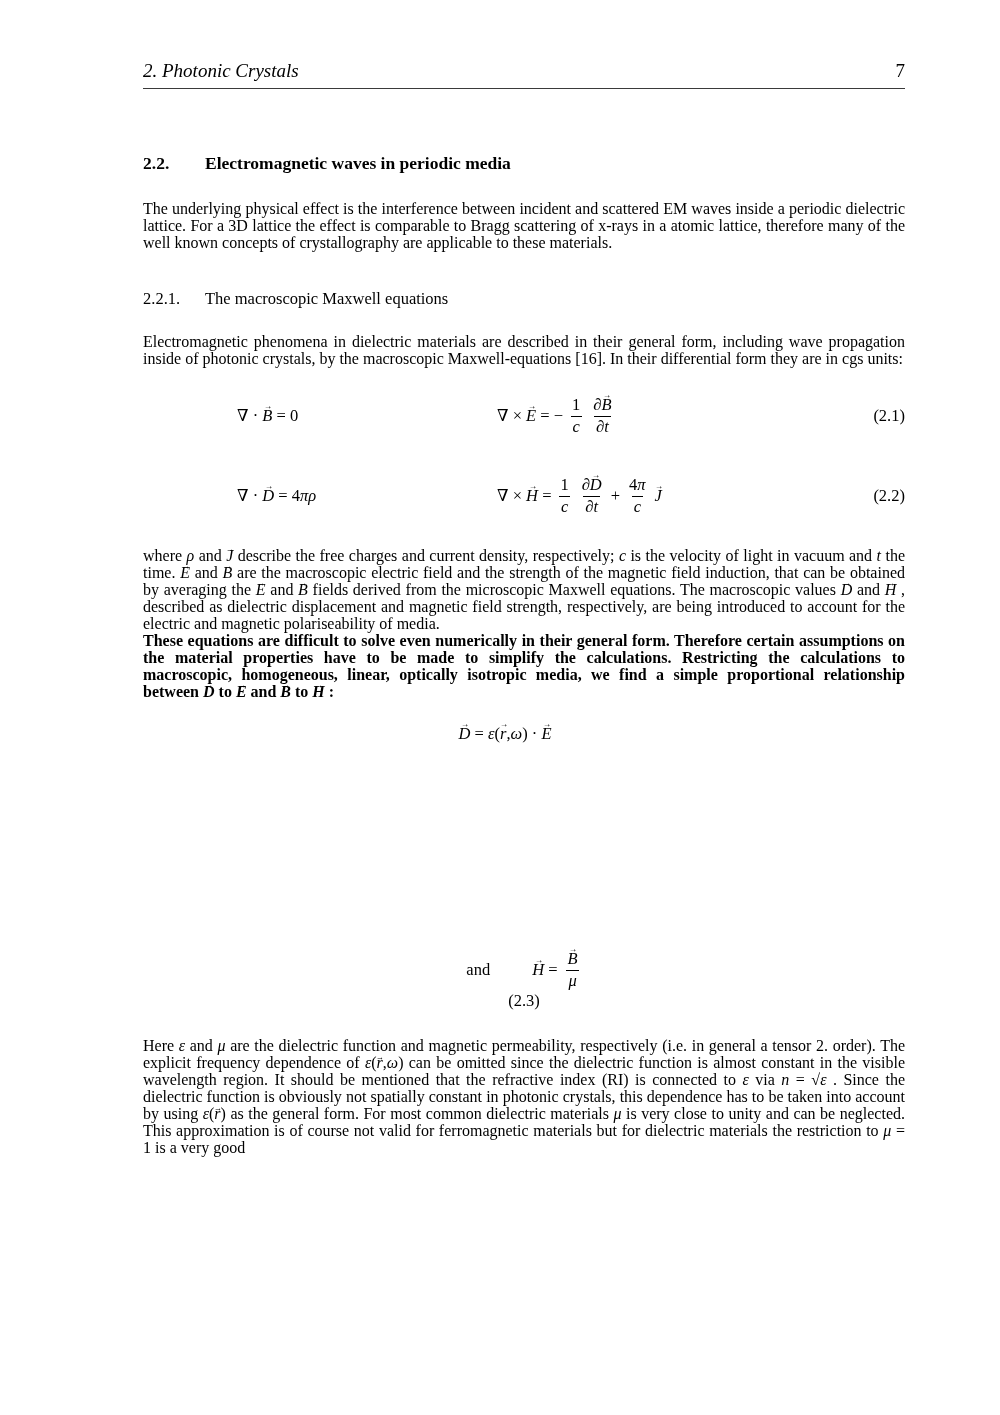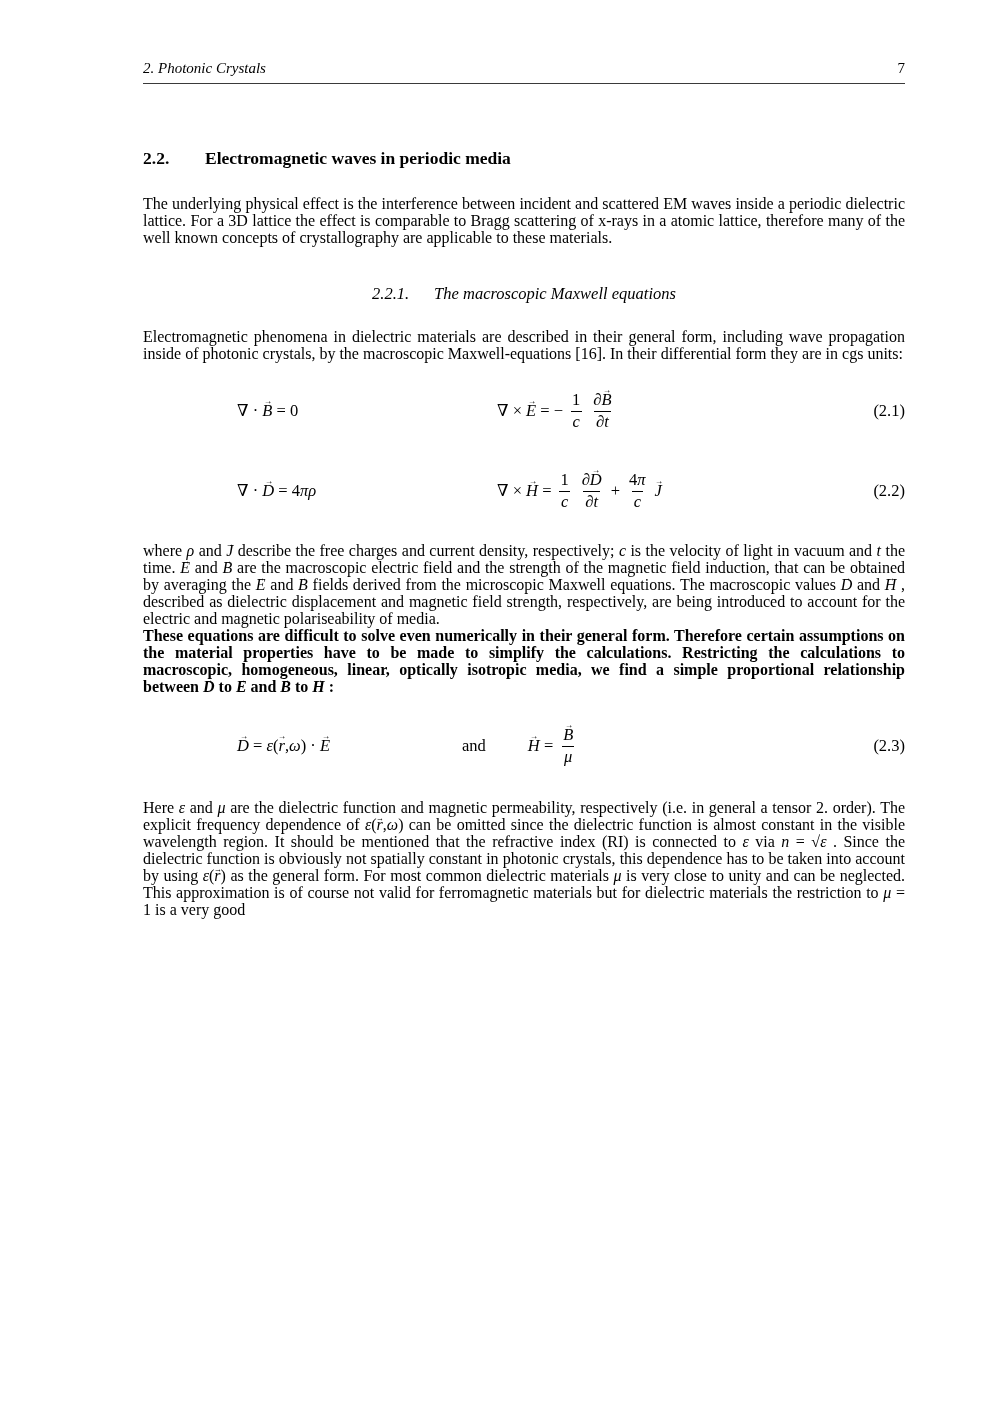--- a/index.html
+++ b/index.html
@@ -7,48 +7,48 @@
   body {
     width:1000px; height:1415px; overflow:hidden;
     font-family:"Liberation Serif","DejaVu Serif",serif;
     color:#000;
   }
   .page { padding:60px 95px 0 143px; }
 
   .header {
     display:flex; justify-content:space-between; align-items:flex-end;
     border-bottom:1.5px solid #3a3a3a; padding-bottom:6px;
-    font-size:15px;
+    font-size:19px;
   }
   .header .running { font-style:italic; }
 
   h2.section {
     margin-top:64px; font-size:17.5px; font-weight:bold; display:flex;
   }
   h2.section .num { width:62px; flex:0 0 62px; }
 
   h3.subsection {
-    margin-top:38px; font-size:16.5px; font-weight:normal; font-style:italic; display:flex;justify-content:center;
+    margin-top:38px; font-size:16.5px; font-weight:normal; display:flex;
   }
   h3.subsection .num { width:62px; flex:0 0 62px; }
 
   p.body {
     font-size:16px; line-height:17px; text-align:justify;
   }
   .mt26 { margin-top:26px; }
   .mt24 { margin-top:24px; }
   .mt12 { margin-top:0;font-weight:bold; }
 
   .eqrow {
     display:flex; align-items:center;
     font-size:16.5px; min-height:54px;
   }
   .eq1 { margin-top:22px; }
   .eq2 { margin-top:26px; }
-  .eq3 { margin-top:24px; }
+  .eq3 { margin-top:24px;flex-direction:column; }
   .eq-left { margin-left:94px; width:260px; flex:0 0 260px; }
   .eq3 .eq-left { width:225px; flex:0 0 225px; }
   .eq-mid { flex:1; display:flex; align-items:center; gap:5px; }
   .eq3 .eq-mid { gap:42px; }
   .eq-num { text-align:right; }
 
   .frac {
     display:inline-flex; flex-direction:column; align-items:center;
     text-align:center; margin:0 2px; line-height:1.25; vertical-align:middle;
   }

